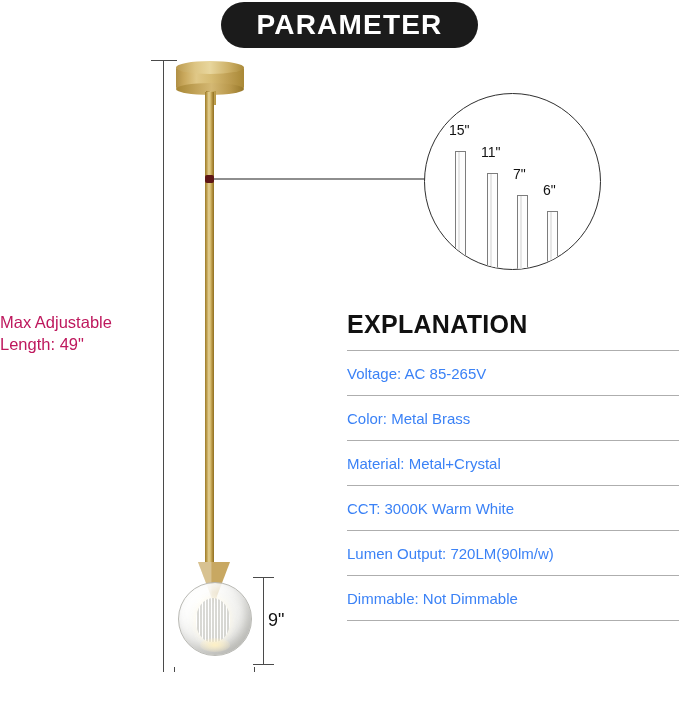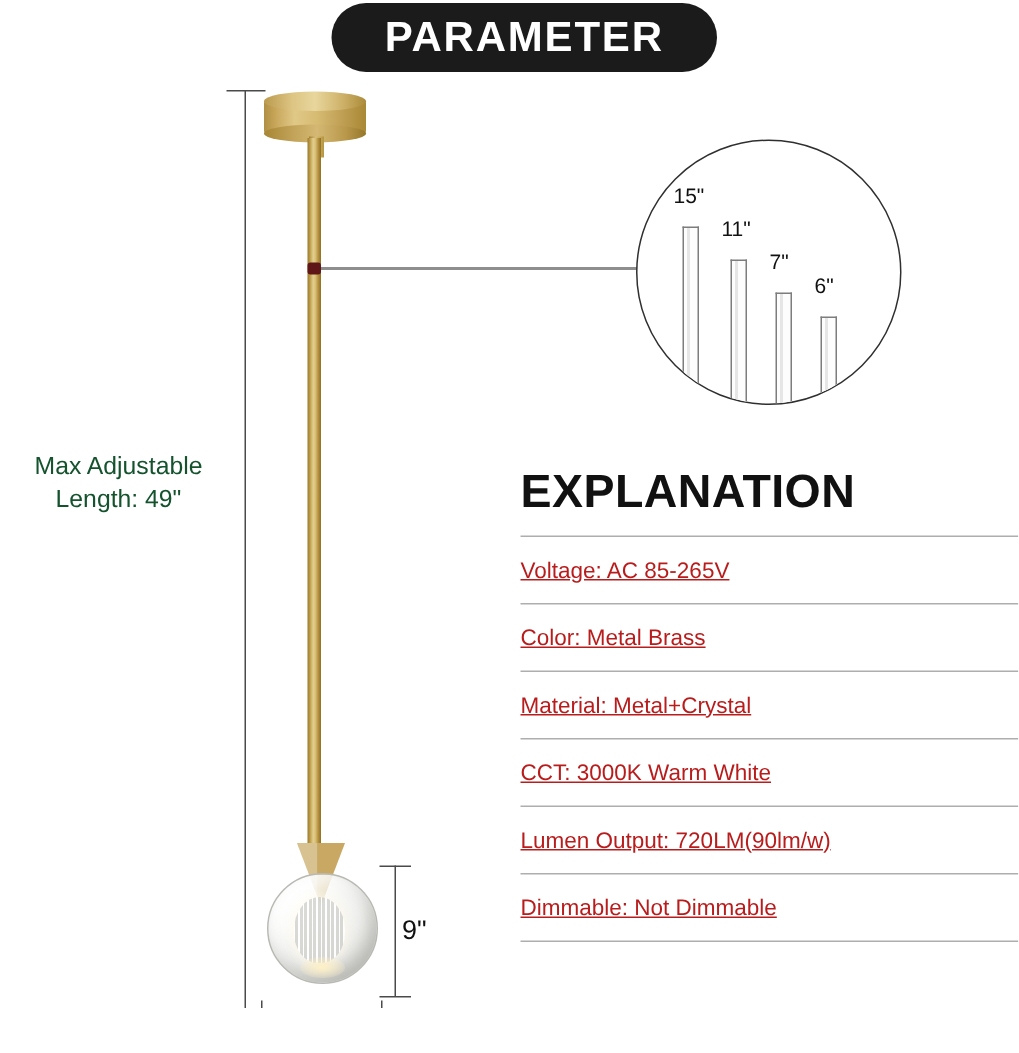--- a/index.html
+++ b/index.html
@@ -54,26 +54,26 @@
     width: 26px;
     height: 1px;
     background: #4a4a4a;
   }
   .dim-tick-main-top { left: 151px; top: 60px; }
   .dim-tick-main-bot { left: 151px; top: 675px; }
 
   .max-len-label {
     position: absolute;
     left: 0px;
-    top: 300px;
+    top: 311px;
     width: 158px;
     font-size: 16.5px;
     line-height: 22px;
-    color: #14532d;
-    text-align: center;
+    color: #be185d;
+    text-align: left;
   }
 
   
   .canopy {
     position: absolute;
     left: 176px;
     top: 61px;
     width: 68px;
     height: 33px;
   }
@@ -283,37 +283,36 @@
   }
 
   
   .explanation {
     position: absolute;
     left: 347px;
     top: 310px;
     width: 332px;
   }
   .explanation-title {
-    font-size: 31px;
+    font-size: 25px;
     font-weight: bold;
     letter-spacing: 0.3px;
     color: #111;
     padding-bottom: 11px;
   }
   .spec-table {
     border-top: 1px solid #aeaeae;
   }
   .spec-row {
     border-bottom: 1px solid #aeaeae;
     height: 44px;
     display: flex;
     align-items: center;
     font-size: 15px;
-    color: #b91c1c;
-    text-decoration: underline;
+    color: #3b82f6;
   }
 </style>
 </head>
 <body>
 
 <div id="page">
 
   <div class="badge">
     <span class="badge-label">PARAMETER</span>
   </div>

